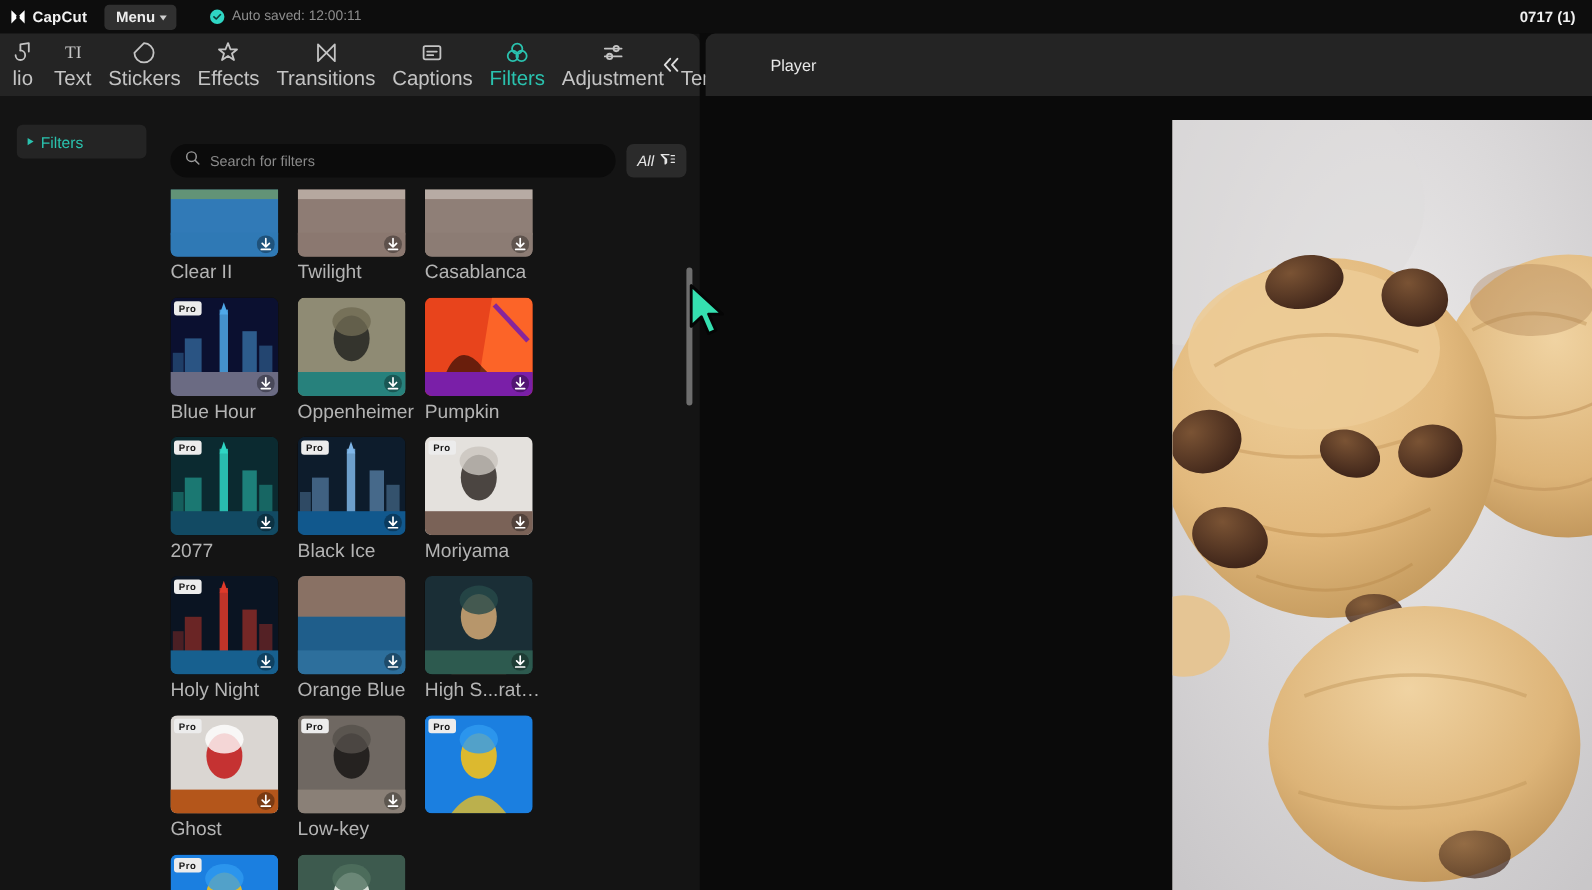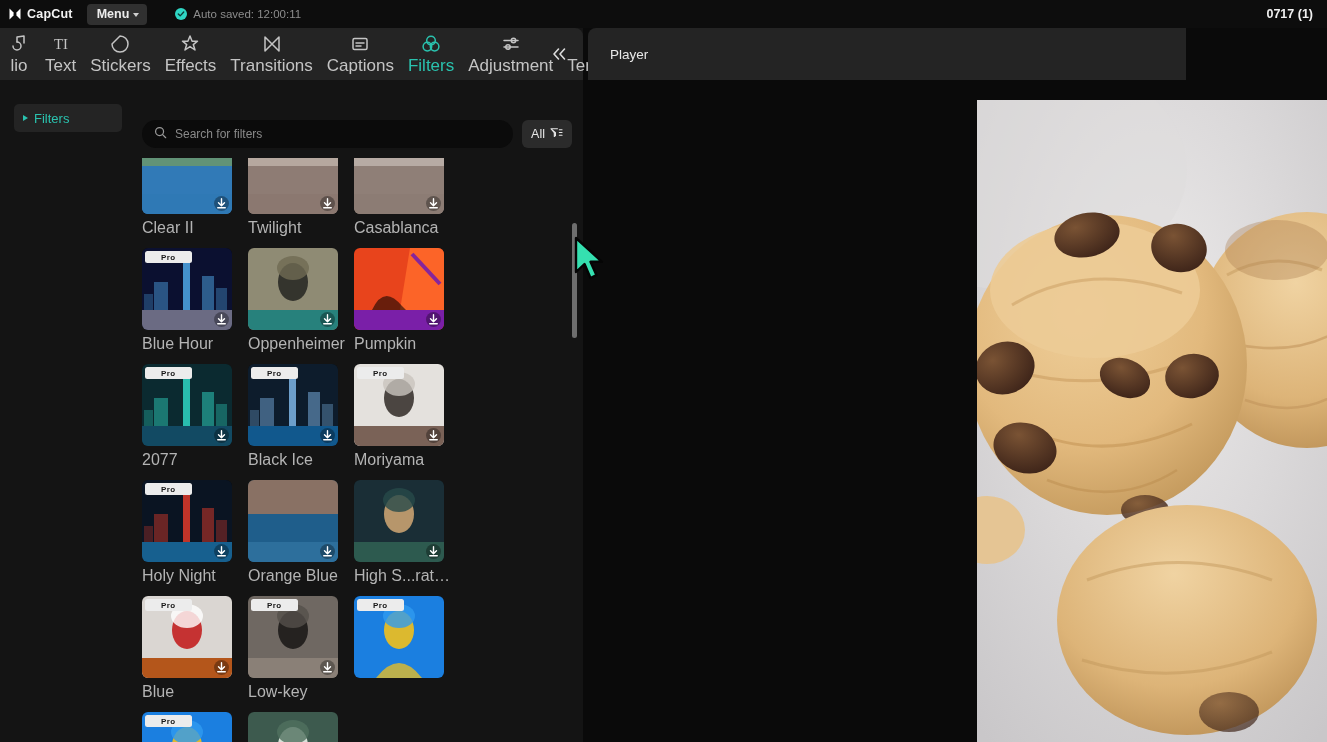--- a/index.html
+++ b/index.html
@@ -90,40 +90,40 @@
     flex:1; height:28px; background:#0b0b0b; border-radius:14px;
     display:flex; align-items:center; padding:0 12px; gap:8px;justify-content:space-between;
   }
   #search-input{
     background:transparent; border:none; outline:none; flex:1;
     font-family:"Liberation Sans", sans-serif; font-size:12px; color:#ddd;
   }
   #search-input::placeholder{ color:#8a8a8a; }
   #filter-all{
     height:28px; padding:0 9px; background:#2b2b2b; border-radius:6px;
-    display:flex; align-items:center; gap:5px; font-size:12.5px; color:#e6e6e6; cursor:default;
+    display:flex; align-items:center; gap:5px; font-size:12.5px; color:#e6e6e6; cursor:default;font-style:italic;
   }
 
   
   #grid-viewport{
     position:absolute; left:0; top:78px; width:453px; height:584px; overflow:hidden;
   }
   #grid{
     position:absolute; left:12px; top:-26px;
     width:420px; display:flex; flex-wrap:wrap; gap:0;
   }
   .cell{ width:106px; margin-bottom:11px; cursor:default; }
   .thumb{
     width:90px; height:82px; border-radius:6px; overflow:hidden;
     position:relative; background:#0d0d0d;
   }
   .art{ position:absolute; left:0; top:0; width:90px; height:82px; }
   .band{ position:absolute; left:0; bottom:0; width:90px; height:20px; }
   .pro{
-    position:absolute; left:3px; top:3px; height:12px; padding:0 16px;
+    position:absolute; left:3px; top:3px; height:12px; padding:0 4px;
     background:#ececec; border-radius:2.5px;
     display:flex; align-items:center;
     font-size:8px; font-weight:bold; color:#161616; letter-spacing:.4px;
     font-family:"Liberation Sans", sans-serif;
   }
   .dl{ position:absolute; right:3px; bottom:3px; width:15px; height:15px; }
   .cap{
     margin-top:5px; font-size:16px; color:#b4b4b4; width:98px;
     white-space:nowrap; overflow:hidden; text-overflow:ellipsis;
   }
@@ -136,22 +136,22 @@
     position:absolute; left:0; top:115px; width:5px; height:115px;
     background:#6e6e6e; border-radius:3px;
   }
 
   
   #player-panel{
     position:absolute; left:588px; top:28px; width:739px; height:714px;
     background:#0a0a0a;
   }
   #player-header{
-    position:absolute; left:0; top:0; width:598px; height:52px;
-    background:#242424; border-radius:8px 0 0 0; display:flex; align-items:center;
+    position:absolute; left:0; top:0; width:739px; height:52px;
+    background:#242424; border-radius:8px 0 0 0; display:flex; align-items:center;padding-left:32px;
   }
   #player-title{ margin-left:22px; font-size:13.5px; color:#e8e8e8; }
   #player-stage{
     position:absolute; left:0; top:52px; width:739px; height:662px; background:#0a0a0a;
   }
   #video-frame{
     position:absolute; left:389px; top:20px; width:350px; height:642px;
     overflow:hidden; background:#d9d6d2;
   }
 
@@ -535,21 +535,21 @@
              <path d="M22 82 q23 -30 46 0 z" fill="#c22020" opacity=".75"></path>
              <ellipse cx="45" cy="20" rx="16" ry="12" fill="#ffffff" opacity=".8"></ellipse>
           </svg>
        <div class="band" style="background:#b4561b"></div>
        <div class="pro">Pro</div>
        <svg class="dl" viewBox="0 0 16 16">
   <circle cx="8" cy="8" r="8" fill="#000" opacity=".32"></circle>
   <path d="M8 3 L8 10 M4.8 7.2 L8 10.4 L11.2 7.2 M4 12.6 L12 12.6" stroke="#fff" stroke-width="1.5" fill="none" stroke-linecap="round" stroke-linejoin="round"></path>
 </svg>
      </div>
-     <div class="cap">Blue</div>
+     <div class="cap">Ghost</div>
           </div>
           <div class="cell">
             <div class="thumb">
        <svg class="art" width="90" height="82" viewBox="0 0 90 82">
             <rect width="90" height="82" fill="#6f6862"></rect>
                 <ellipse cx="45" cy="34" rx="15" ry="19" fill="#1d1b19" opacity=".9"></ellipse>
              <path d="M22 82 q23 -30 46 0 z" fill="#1d1b19" opacity=".75"></path>
              <ellipse cx="45" cy="20" rx="16" ry="12" fill="#55504b" opacity=".8"></ellipse>
           </svg>
        <div class="band" style="background:#8a8077"></div>

